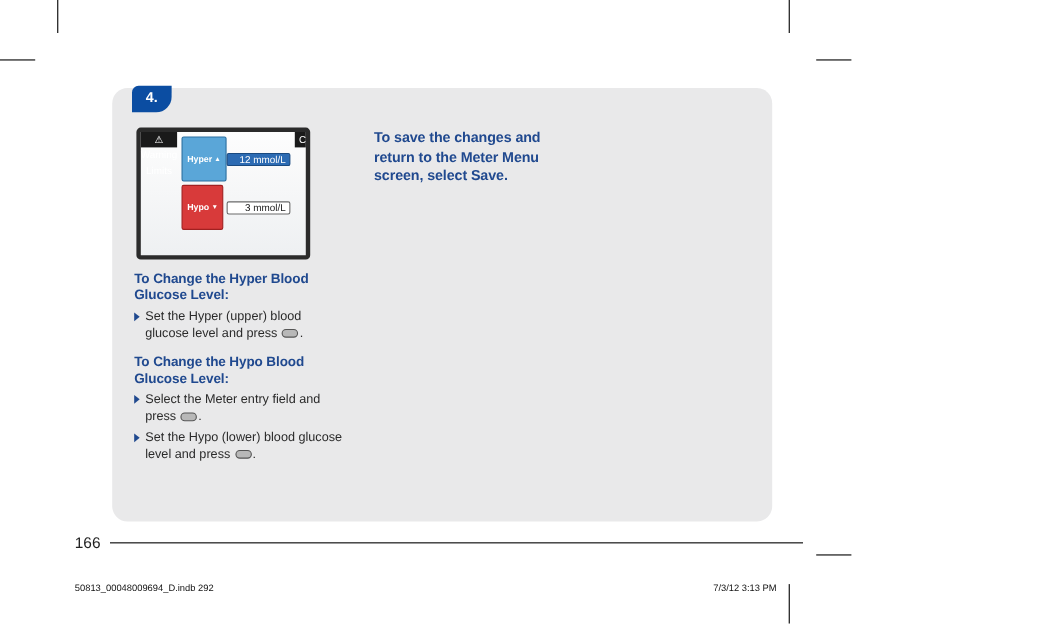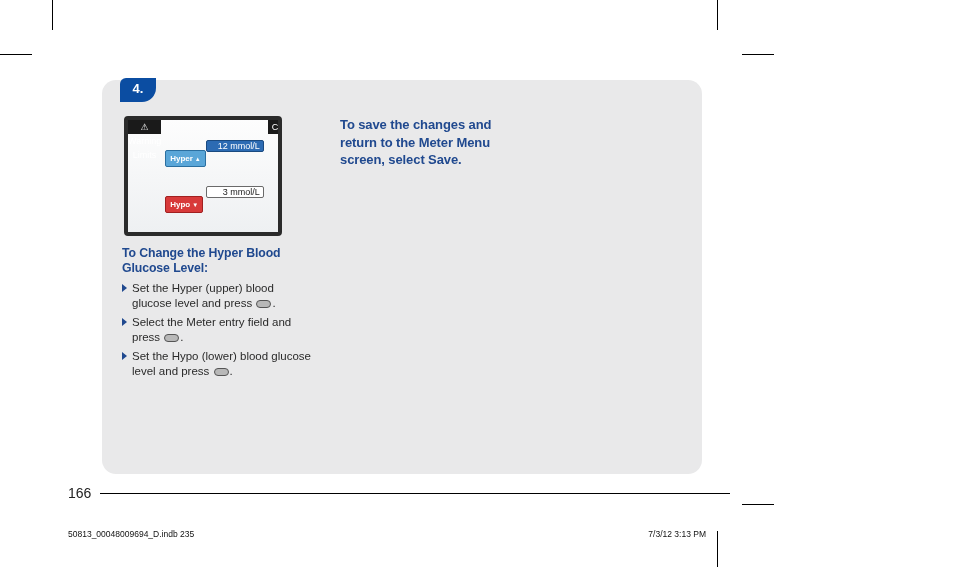--- a/index.html
+++ b/index.html
@@ -55,24 +55,23 @@
     margin-left: 2px;
   }
   .dev-title {
     background: #1a1a1a; color: #fff;
     height: 14px; line-height: 14px;
     font-size: 9px; text-align: center;
   }
   .dev-body { flex: 1; padding: 4px 4px 0 4px; }
   .dev-row { display: flex; justify-content: space-between; align-items: center; margin-bottom: 3px; }
   .tag {
-    font-size: 8px; color: #fff; padding: 3px 4px;
+    font-size: 8px; color: #fff; padding: 15px 4px;
     border-radius: 2px; display: inline-flex; align-items: center; gap: 2px;
     font-weight: bold;
-    margin-top: 26px;
   }
   .tag.hyper { background: #5aa6d8; border: 1px solid #2b6fa0; }
   .tag.hypo  { background: #d83a3a; border: 1px solid #a12020; }
   .val {
     background: #fff; border: 1px solid #6a6a6a; border-radius: 2px;
     padding: 0 3px; font-size: 9px; min-width: 58px; text-align: right;
   }
   .val.sel { background: #2c6bb3; color: #fff; border-color: #1a4a80; }
   .dev-foot {
     background: #1a1a1a; color: #fff;
@@ -181,28 +180,29 @@
             </span>
             <span>Save</span>
           </div>
         </div>
 
         <div class="heading">To Change the Hyper Blood Glucose Level:</div>
         <ul class="step-list">
           <li><span class="tri"></span><span>Set the Hyper (upper) blood glucose level and press </span><span class="pill"></span><span>.</span></li>
         </ul>
 
+        <div class="heading">To Change the Hypo Blood Glucose Level:</div>
         <ul class="step-list">
           <li><span class="tri"></span><span>Select the Meter entry field and press </span><span class="pill"></span><span>.</span></li>
           <li><span class="tri"></span><span>Set the Hypo (lower) blood glucose level and press </span><span class="pill"></span><span>.</span></li>
         </ul>
       </div>
 
       <div class="col-right">
         <div class="save-instr">To save the changes and return to the Meter Menu screen, select Save.</div>
       </div>
     </div>
   </div>
 
   <div class="page-num">166</div>
-  <div class="imprint">50813_00048009694_D.indb   235</div>
+  <div class="imprint">50813_00048009694_D.indb   292</div>
   <div class="timestamp">7/3/12   3:13 PM</div>
 </div>
 
 </body></html>

